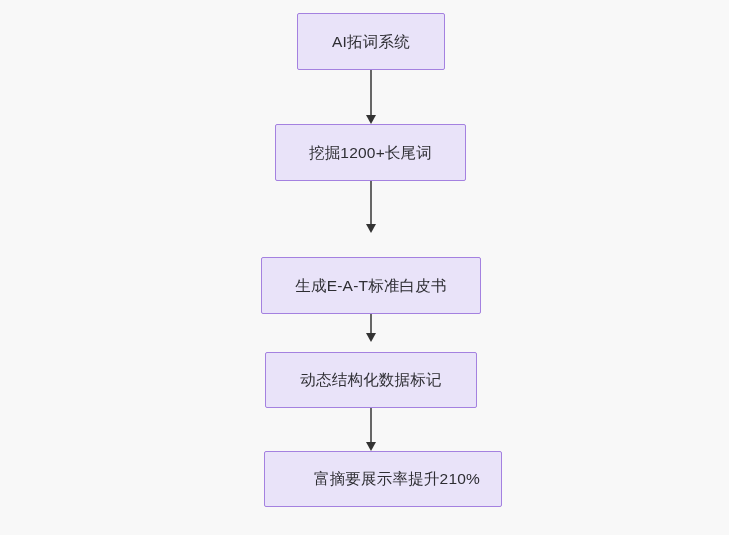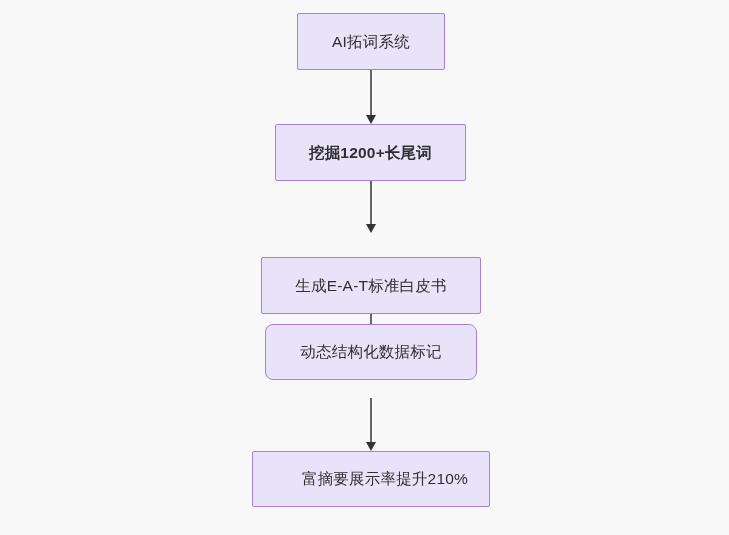--- a/index.html
+++ b/index.html
@@ -79,29 +79,29 @@
 
   <div class="edge" style="left:370px; top:398px; height:53px;">
     <div class="edge-line" style="height:45px;"></div>
     <div class="edge-head" style="top:44px;"></div>
   </div>
 
   <div class="node" style="left:297px; top:13px; width:148px; height:57px;">
     <span class="node-label">AI拓词系统</span>
   </div>
 
-  <div class="node" style="left:275px; top:124px; width:191px; height:57px;font-weight:bold;">
+  <div class="node" style="left:275px; top:124px; width:191px; height:57px;">
     <span class="node-label">挖掘1200+长尾词</span>
   </div>
 
   <div class="node" style="left:261px; top:233px; width:220px; height:57px;margin-top:24px;">
     <span class="node-label">生成E-A-T标准白皮书</span>
   </div>
 
-  <div class="node" style="left:265px; top:324px; width:212px; height:56px;border-radius:8px;">
+  <div class="node" style="left:265px; top:352px; width:212px; height:56px;">
     <span class="node-label">动态结构化数据标记</span>
   </div>
 
-  <div class="node" style="left:252px; top:451px; width:238px; height:56px;padding-left:28px;">
+  <div class="node" style="left:264px; top:451px; width:238px; height:56px;padding-left:28px;">
     <span class="node-label">富摘要展示率提升210%</span>
   </div>
 
 </div>
 
 </body></html>

